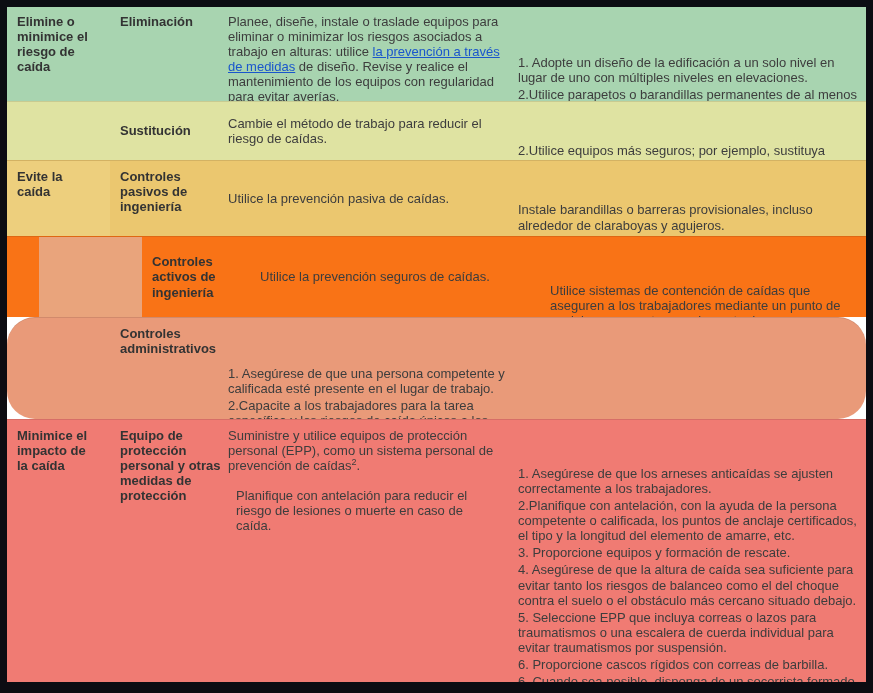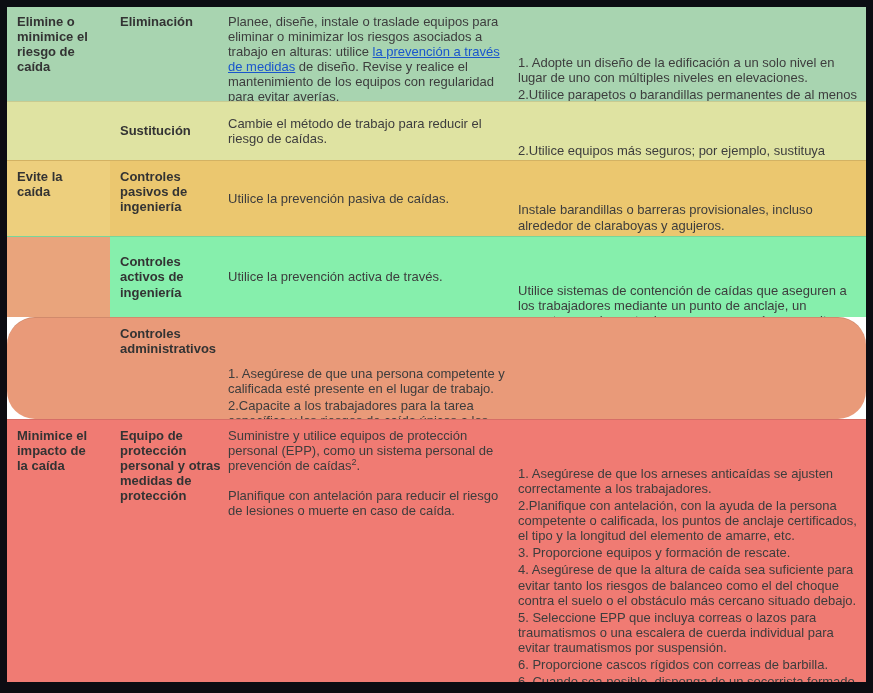--- a/index.html
+++ b/index.html
@@ -22,21 +22,21 @@
     box-sizing:border-box;overflow:hidden;
     font-size:13px;line-height:1.16;
     padding:6px 8px 4px 6px;
   }
   .cat{font-weight:bold;color:#333;padding-left:10px;padding-right:18px;}
   .ctrl{font-weight:bold;color:#333;padding-left:10px;padding-right:0;}
   .desc{padding-left:6px;padding-right:12px;}
   .ex{padding-left:6px;padding-right:6px;margin-top:40px;}
   .v-center{display:flex;flex-direction:column;justify-content:center;padding-top:0;padding-bottom:0;}
   .example-item{margin-bottom:2px;}
-  .para2{margin-top:15px;}
+  .para2{margin-top:15px;margin-left:8px;}
   a.doc-link{color:#1a56cc;text-decoration:underline;cursor:pointer;}
   sup{font-size:9px;line-height:0;}
   .r1-pad{padding-top:7px;}
   .ex-pad{padding-top:8px;}
 </style>
 </head>
 <body>
 
 <div class="frame">
 
@@ -62,24 +62,24 @@
 
   <div class="t-row" style="background-color: rgb(235, 199, 111);">
     <div class="cell cat ex-pad" style="background-color: rgb(237, 207, 125);">Evite la caída</div>
     <div class="cell ctrl ex-pad">Controles pasivos de ingeniería</div>
     <div class="cell desc v-center">Utilice la prevención pasiva de caídas.</div>
     <div class="cell ex v-center">
       <div class="example-item">Instale barandillas o barreras provisionales, incluso alrededor de claraboyas y agujeros.</div>
     </div>
   </div>
 
-  <div class="t-row" style="background-color: #86efac;">
+  <div class="t-row" style="background-color: #f97316; padding-left: 32px;">
     <div class="cell cat" style="background-color: rgb(233, 164, 124);"></div>
     <div class="cell ctrl v-center">Controles activos de ingeniería</div>
-    <div class="cell desc v-center">Utilice la prevención activa de través.</div>
+    <div class="cell desc v-center">Utilice la prevención seguros de caídas.</div>
     <div class="cell ex">
       <div class="example-item">Utilice sistemas de contención de caídas que aseguren a los trabajadores mediante un punto de anclaje, un conector, un elemento de amarre y un arnés para evitar que el trabajador se ponga en peligro de caída.</div>
     </div>
   </div>
 
   <div class="t-row" style="background-color: rgb(233, 154, 121); border-radius: 28px;">
     <div class="cell cat"></div>
     <div class="cell ctrl ex-pad">Controles administrativos</div>
     <div class="cell ex ex-pad">
       <div class="example-item">1. Asegúrese de que una persona competente y calificada esté presente en el lugar de trabajo.</div>

